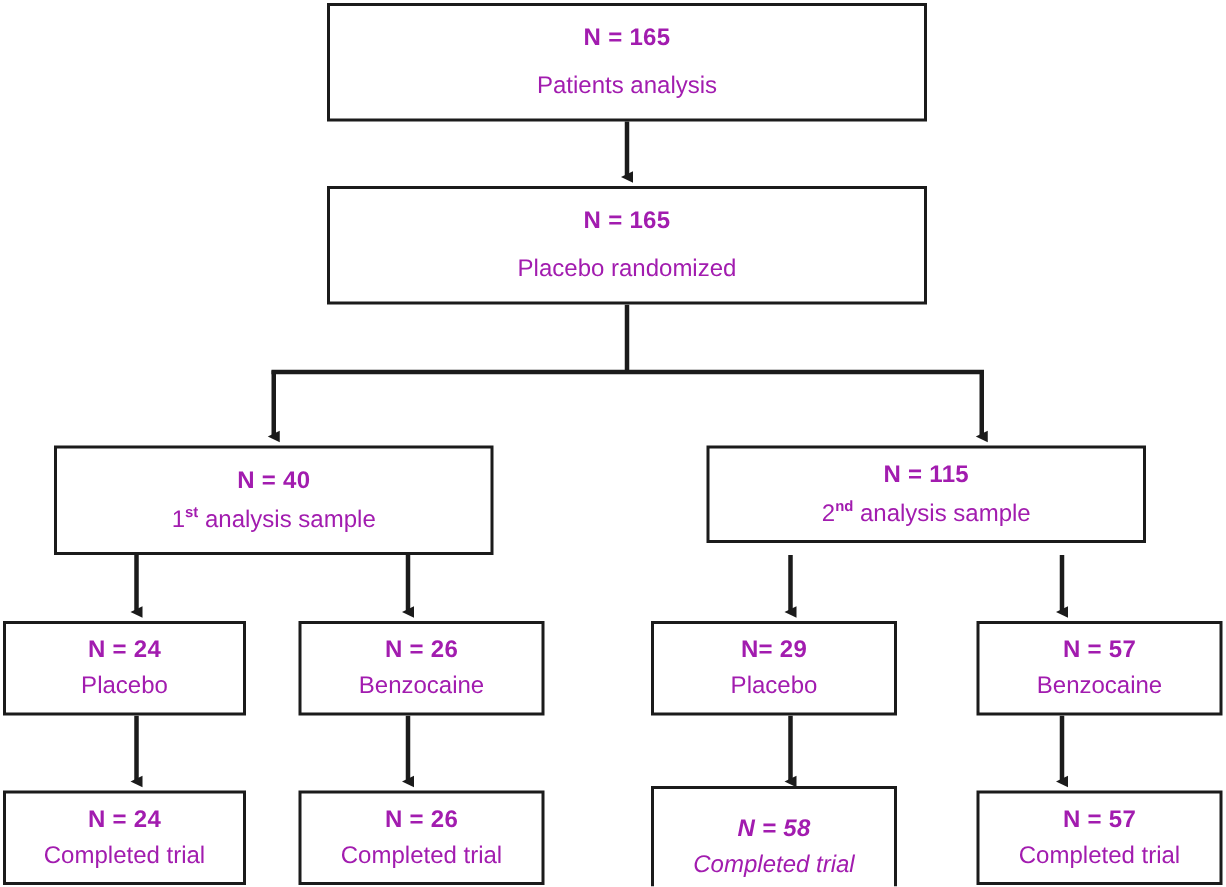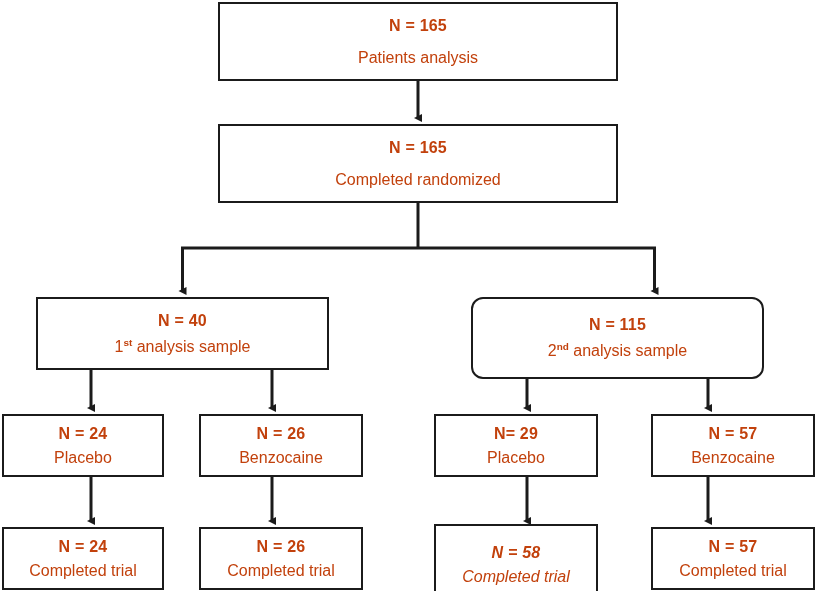--- a/index.html
+++ b/index.html
@@ -26,21 +26,21 @@
   .node {
     position: absolute;
     box-sizing: border-box;
     border: 2.5px solid #1b1b1b;
     background: #ffffff;
     display: flex;
     flex-direction: column;
     align-items: center;
     justify-content: center;
     text-align: center;
-    color: #c2410c;
+    color: #a21caf;
   }
   .node .n-line {
     font-weight: bold;
     font-size: 16px;
     letter-spacing: 0.2px;
     line-height: 1.1;
   }
   .node .label-line {
     font-weight: normal;
     font-size: 16px;
@@ -88,29 +88,29 @@
     <line x1="708" y1="477" x2="708" y2="521" stroke="#1b1b1b" stroke-width="3" marker-end="url(#arrowhead)"></line>
   </svg>
 
   <div class="node big" style="left:218px; top:2px; width:400px; height:79px;">
     <div class="n-line">N = 165</div>
     <div class="label-line">Patients analysis</div>
   </div>
 
   <div class="node big" style="left:218px; top:124px; width:400px; height:79px;">
     <div class="n-line">N = 165</div>
-    <div class="label-line">Completed randomized</div>
+    <div class="label-line">Placebo randomized</div>
   </div>
 
   <div class="node mid" style="left:36px; top:297px; width:293px; height:73px;">
     <div class="n-line">N = 40</div>
     <div class="label-line"><span>1</span><sup>st</sup><span> analysis sample</span></div>
   </div>
 
-  <div class="node mid" style="left:471px; top:297px; width:293px; height:82px;border-radius:12px;">
+  <div class="node mid" style="left:471px; top:297px; width:293px; height:65px;">
     <div class="n-line">N = 115</div>
     <div class="label-line"><span>2</span><sup>nd</sup><span> analysis sample</span></div>
   </div>
 
   <div class="node small" style="left:2px; top:414px; width:162px; height:63px;">
     <div class="n-line">N = 24</div>
     <div class="label-line">Placebo</div>
   </div>
 
   <div class="node small" style="left:199px; top:414px; width:164px; height:63px;">

